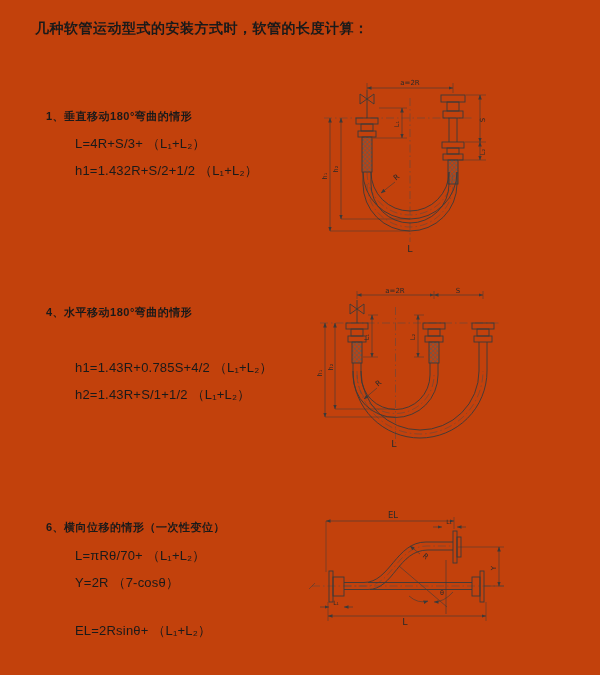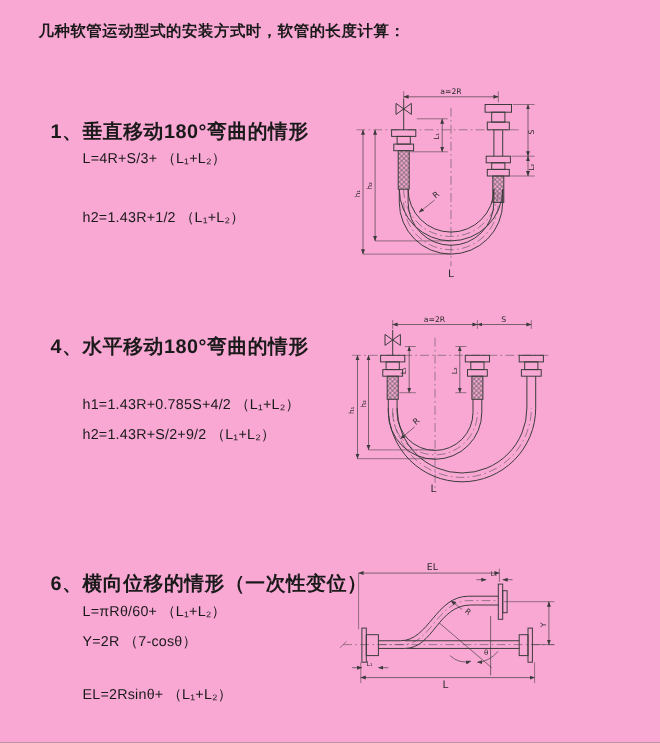--- a/index.html
+++ b/index.html
@@ -1,48 +1,48 @@
 <!DOCTYPE html>
 <html><head>
 <meta charset="utf-8">
 <style>
   html,body{margin:0;padding:0;background:#888;}
   .page{
-    position:relative;width:600px;height:675px;background:#f9a8d4;
+    position:relative;width:600px;height:675px;background:#c2410c;
     font-family:"Liberation Sans","DejaVu Sans",sans-serif;color:#1a1a1a;
     overflow:hidden;margin:0 auto;
   }
   .t{position:absolute;white-space:nowrap;line-height:1.1;}
   .doc-title{font-size:14px;font-weight:bold;letter-spacing:0.5px;}
-  .sec-heading{font-size:18px;font-weight:bold;letter-spacing:0.5px;}
+  .sec-heading{font-size:11px;font-weight:bold;letter-spacing:0.5px;}
   .formula{font-size:13px;font-weight:normal;letter-spacing:0.2px;}
   svg.diag{position:absolute;overflow:visible;}
   svg.diag text{fill:#2a2a2a;stroke:none;font-family:"DejaVu Sans","Liberation Sans",sans-serif;}
   .ln{stroke:#3a3a3a;fill:none;}
   .cl{stroke:#4a4a4a;fill:none;stroke-width:0.5;stroke-dasharray:8 3 1.5 3;}
   .dim{stroke:#3a3a3a;fill:none;stroke-width:0.6;}
   .ext{stroke:#3a3a3a;fill:none;stroke-width:0.5;}
 </style>
 </head>
 <body>
 
 <div class="page">
 
   <div class="t doc-title" style="left:35px;top:21px">几种软管运动型式的安装方式时，软管的长度计算：</div>
 
   <div class="t sec-heading" style="left:46px;top:110px">1、垂直移动180°弯曲的情形</div>
   <div class="t formula" style="left:75px;top:137px">L=4R+S/3+ （L₁+L₂）</div>
-  <div class="t formula" style="left:75px;top:191px">h2=1.43R+1/2 （L₁+L₂）</div>
+  <div class="t formula" style="left:75px;top:164px">h1=1.432R+S/2+1/2 （L₁+L₂）</div>
 
   <div class="t sec-heading" style="left:46px;top:306px">4、水平移动180°弯曲的情形</div>
   <div class="t formula" style="left:75px;top:361px">h1=1.43R+0.785S+4/2 （L₁+L₂）</div>
-  <div class="t formula" style="left:75px;top:388px">h2=1.43R+S/2+9/2 （L₁+L₂）</div>
+  <div class="t formula" style="left:75px;top:388px">h2=1.43R+S/1+1/2 （L₁+L₂）</div>
 
   <div class="t sec-heading" style="left:46px;top:521px">6、横向位移的情形（一次性变位）</div>
-  <div class="t formula" style="left:75px;top:549px">L=πRθ/60+ （L₁+L₂）</div>
+  <div class="t formula" style="left:75px;top:549px">L=πRθ/70+ （L₁+L₂）</div>
   <div class="t formula" style="left:75px;top:576px">Y=2R （7-cosθ）</div>
   <div class="t formula" style="left:75px;top:624px">EL=2Rsinθ+ （L₁+L₂）</div>
 
   <svg class="diag" style="left:310px;top:72px" width="290" height="188" viewBox="0 0 290 188">
     <defs>
       <marker id="ar1" viewBox="0 0 8 8" markerWidth="8" markerHeight="8" refX="7.5" refY="4" orient="auto-start-reverse">
           <path d="M0,1 L8,4 L0,7 Z" fill="#3a3a3a"></path>
         </marker>
       <pattern id="ht1" width="3" height="3" patternUnits="userSpaceOnUse" patternTransform="rotate(45)">
         <line x1="1.5" y1="0" x2="1.5" y2="3" stroke="#5a5a5a" stroke-width="0.6"></line>

